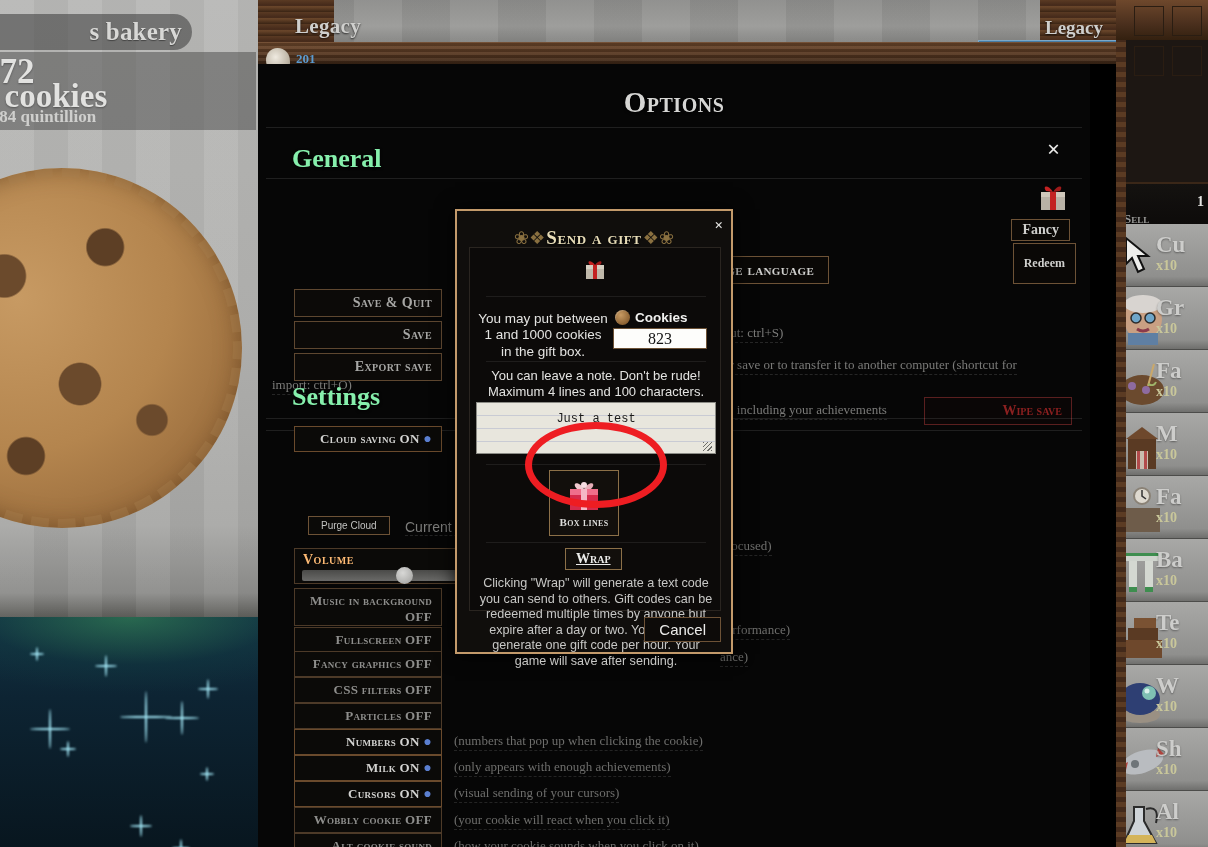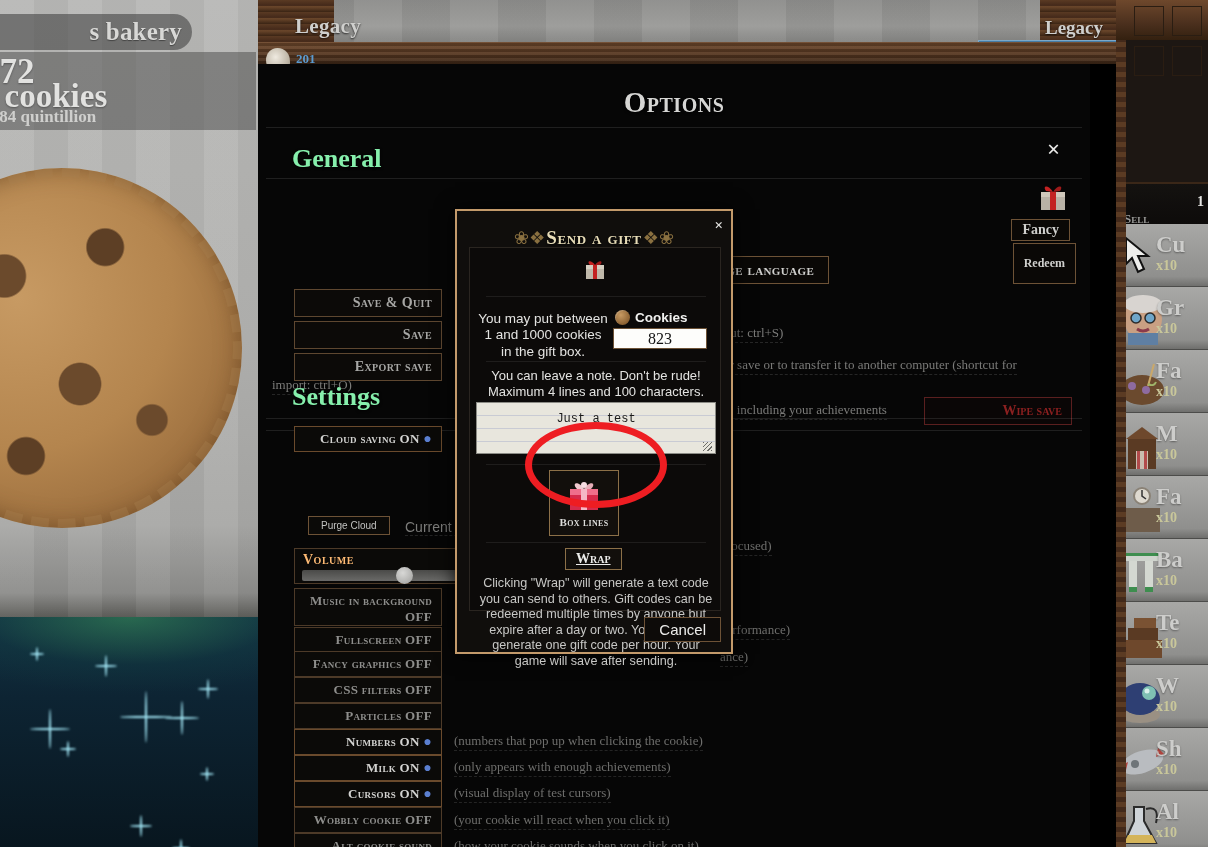--- a/index.html
+++ b/index.html
@@ -525,21 +525,21 @@
     <span class="set-desc" style="left:462px; top:534px;">)</span>
     <button class="set-btn" style="top:639px;">Particles OFF</button>
     <span class="set-desc" style="left:462px; top:558px;">performance)</span>
     <span class="set-desc" style="left:462px; top:585px;">ance)</span>
 
     <button class="set-btn on" style="top:665px;">Numbers ON <span class="dot">●</span></button>
     <span class="set-desc" style="top:669px;">(numbers that pop up when clicking the cookie)</span>
     <button class="set-btn on" style="top:691px;">Milk ON <span class="dot">●</span></button>
     <span class="set-desc" style="top:695px;">(only appears with enough achievements)</span>
     <button class="set-btn on" style="top:717px;">Cursors ON <span class="dot">●</span></button>
-    <span class="set-desc" style="top:721px;">(visual display of test cursors)</span>
+    <span class="set-desc" style="top:721px;">(visual sending of your cursors)</span>
     <button class="set-btn" style="top:743px;">Wobbly cookie OFF</button>
     <span class="set-desc" style="top:748px;">(your cookie will react when you click it)</span>
     <button class="set-btn" style="top:769px;">Alt cookie sound OFF</button>
     <span class="set-desc" style="top:774px;">(how your cookie sounds when you click on it)</span>
 
   </div>
 
   <div id="panel-scroll-track"></div>
   <div id="panel-scroll-thumb"></div>
 

